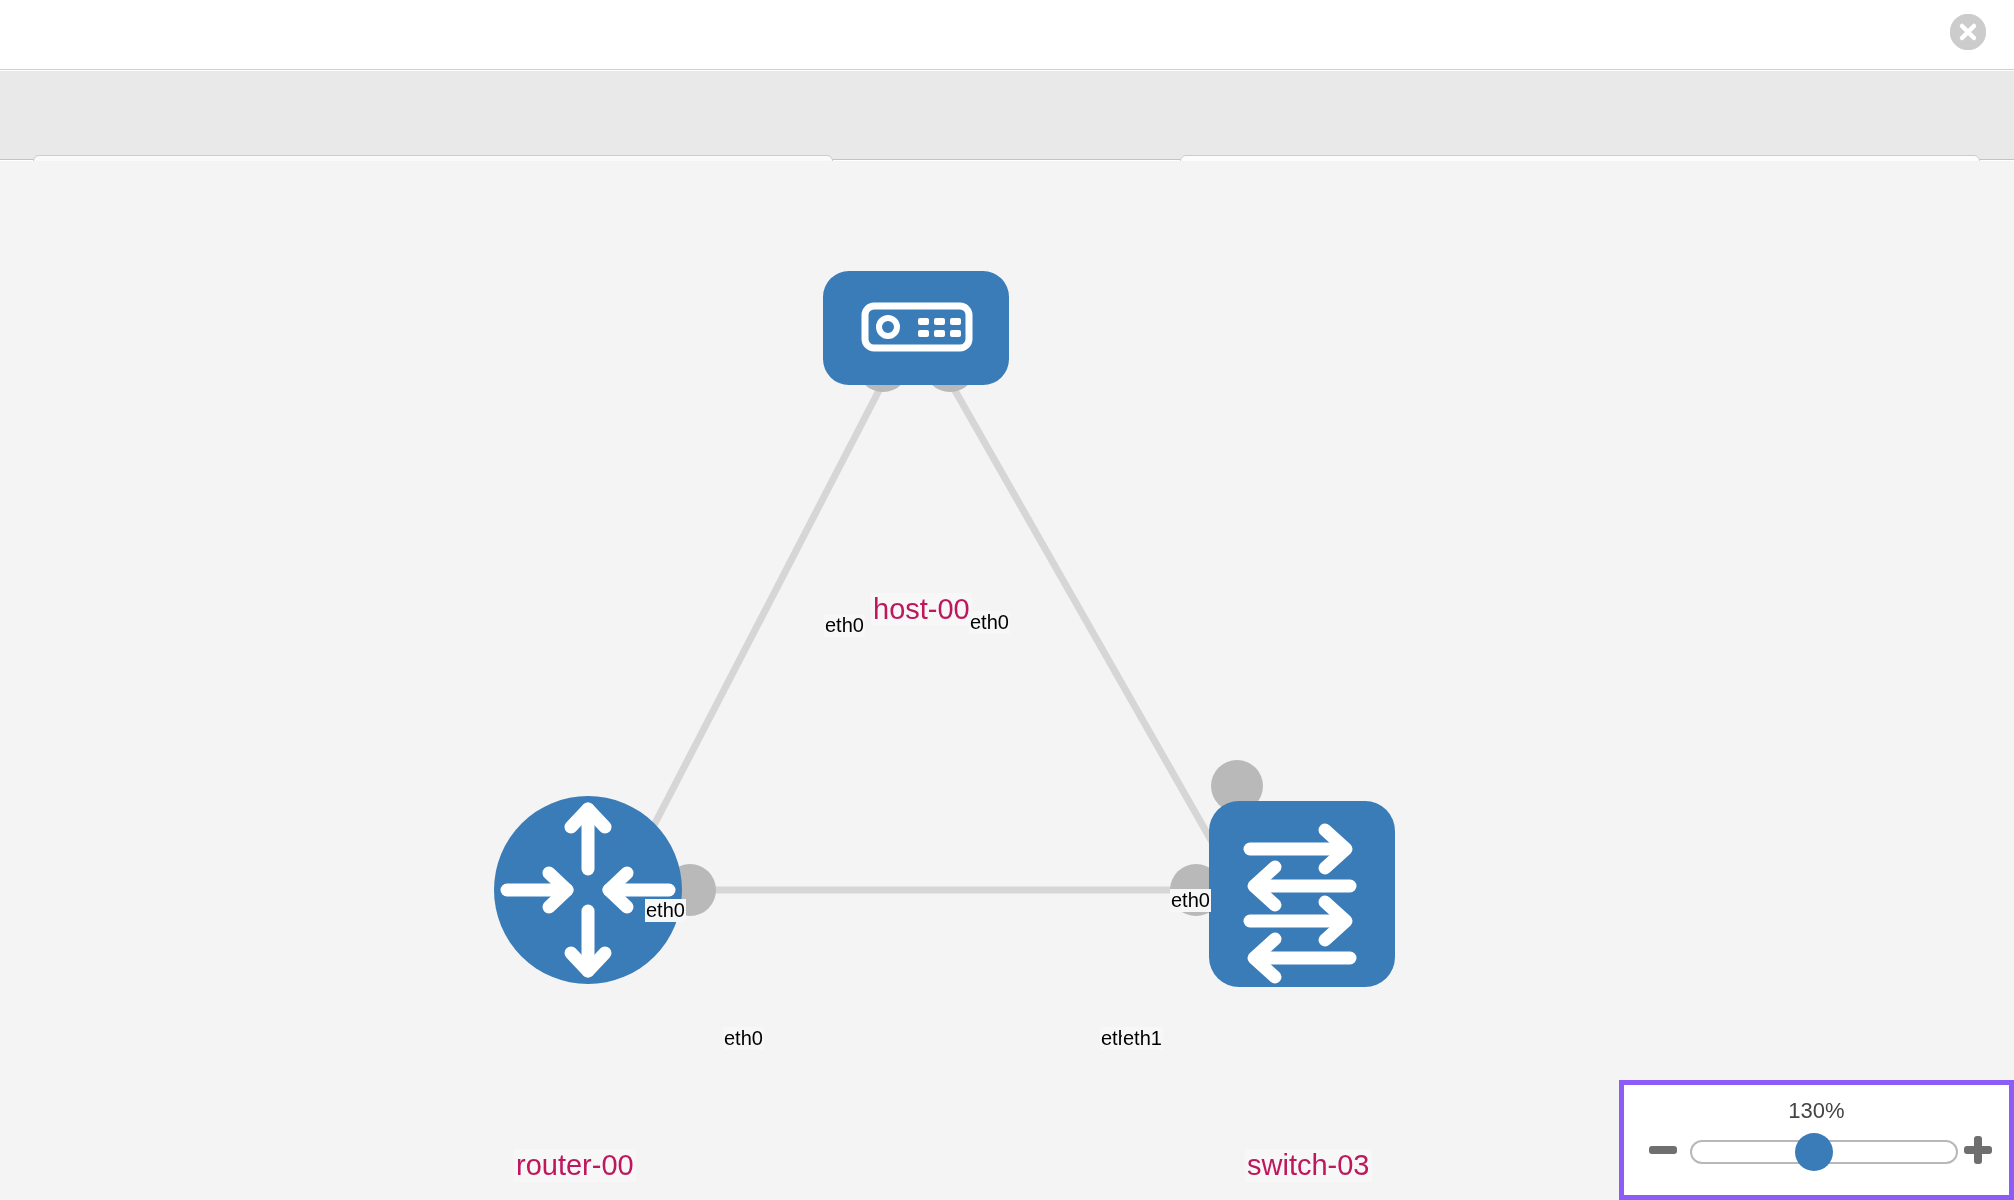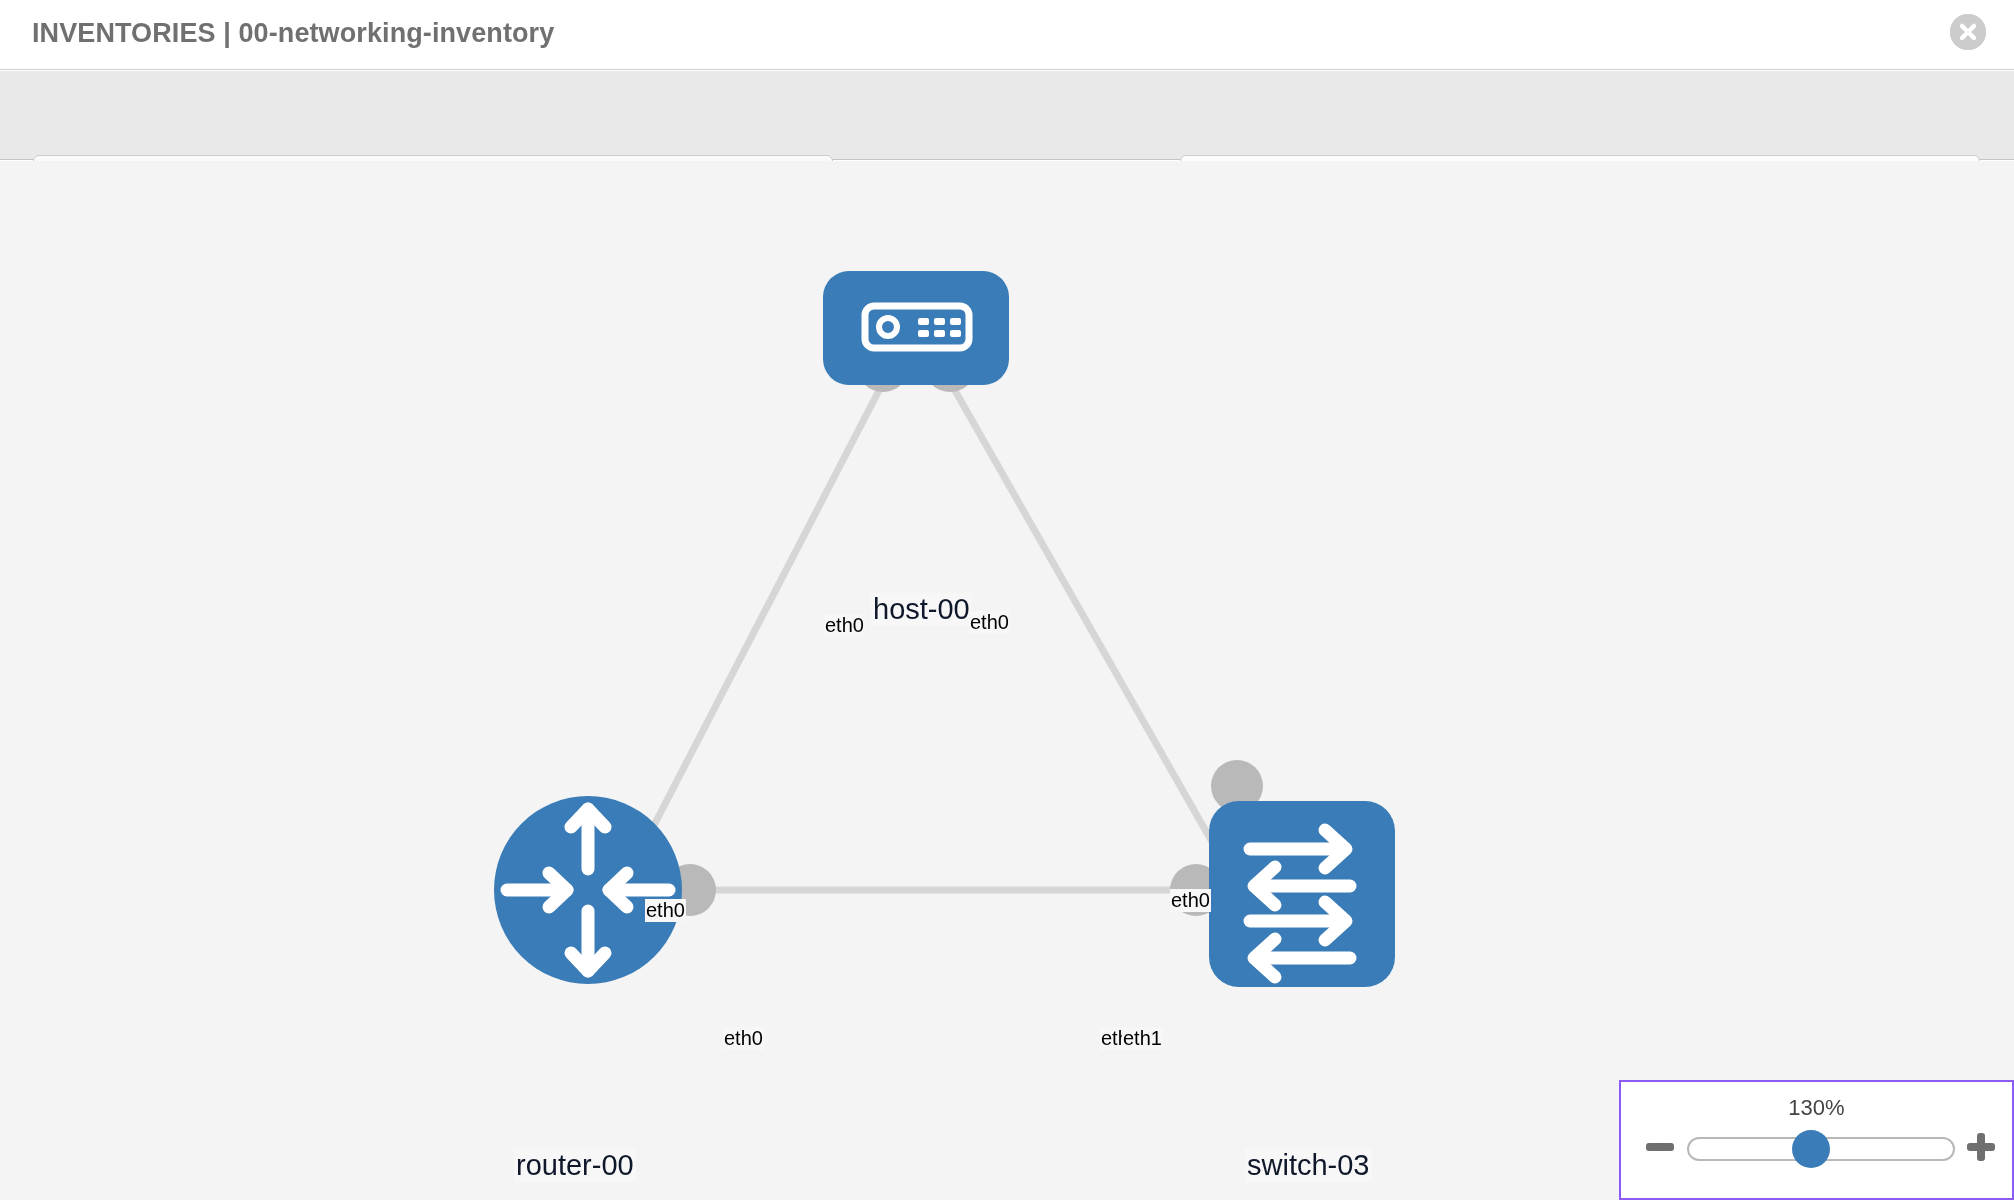--- a/index.html
+++ b/index.html
@@ -111,41 +111,41 @@
     width: 2014px; height: 1039px;
     background: #f4f4f4;
     overflow: hidden;
   }
   .canvas-svg { position: absolute; left: 0; top: 0; }
 
   
   .node-label {
     position: absolute;
     background: #f7f7f7;
-    color: #0f172a;
+    color: #be185d;
     font-size: 29px;
     white-space: nowrap;
     padding: 0 2px;
   }
   .iface-label {
     position: absolute;
     background: #f7f7f7;
     color: #000000;
     font-size: 20px;
     white-space: nowrap;
     padding: 0 1px;
   }
 
   
   .zoom-panel {
     position: absolute;
     left: 1619px; top: 1080px;
     width: 395px; height: 120px;
     background: #ffffff;
-    border: 2px solid #8b5cf6;
+    border: 5px solid #8b5cf6;
   }
   .zoom-level {
     position: absolute;
     left: 0; top: 13px;
     width: 100%;
     text-align: center;
     font-size: 22px;
     color: #444444;
   }
   .zoom-minus, .zoom-plus {
@@ -173,21 +173,20 @@
     background: #3a7cb8;
     cursor: pointer;
   }
 </style>
 </head>
 <body>
 
 <div id="app">
 
   <div class="header">
-    <div class="header-title">INVENTORIES | 00-networking-inventory</div>
 
     <div class="close-btn">
       <svg width="36" height="36" viewBox="0 0 36 36" aria-hidden="true">
         <circle cx="18" cy="18" r="18" fill="#cccccc"></circle>
         <path d="M12 12 L24 24 M24 12 L12 24" stroke="#ffffff" stroke-width="4.5" stroke-linecap="round"></path>
       </svg>
     </div>
   </div>
 
   <div class="toolbar">

